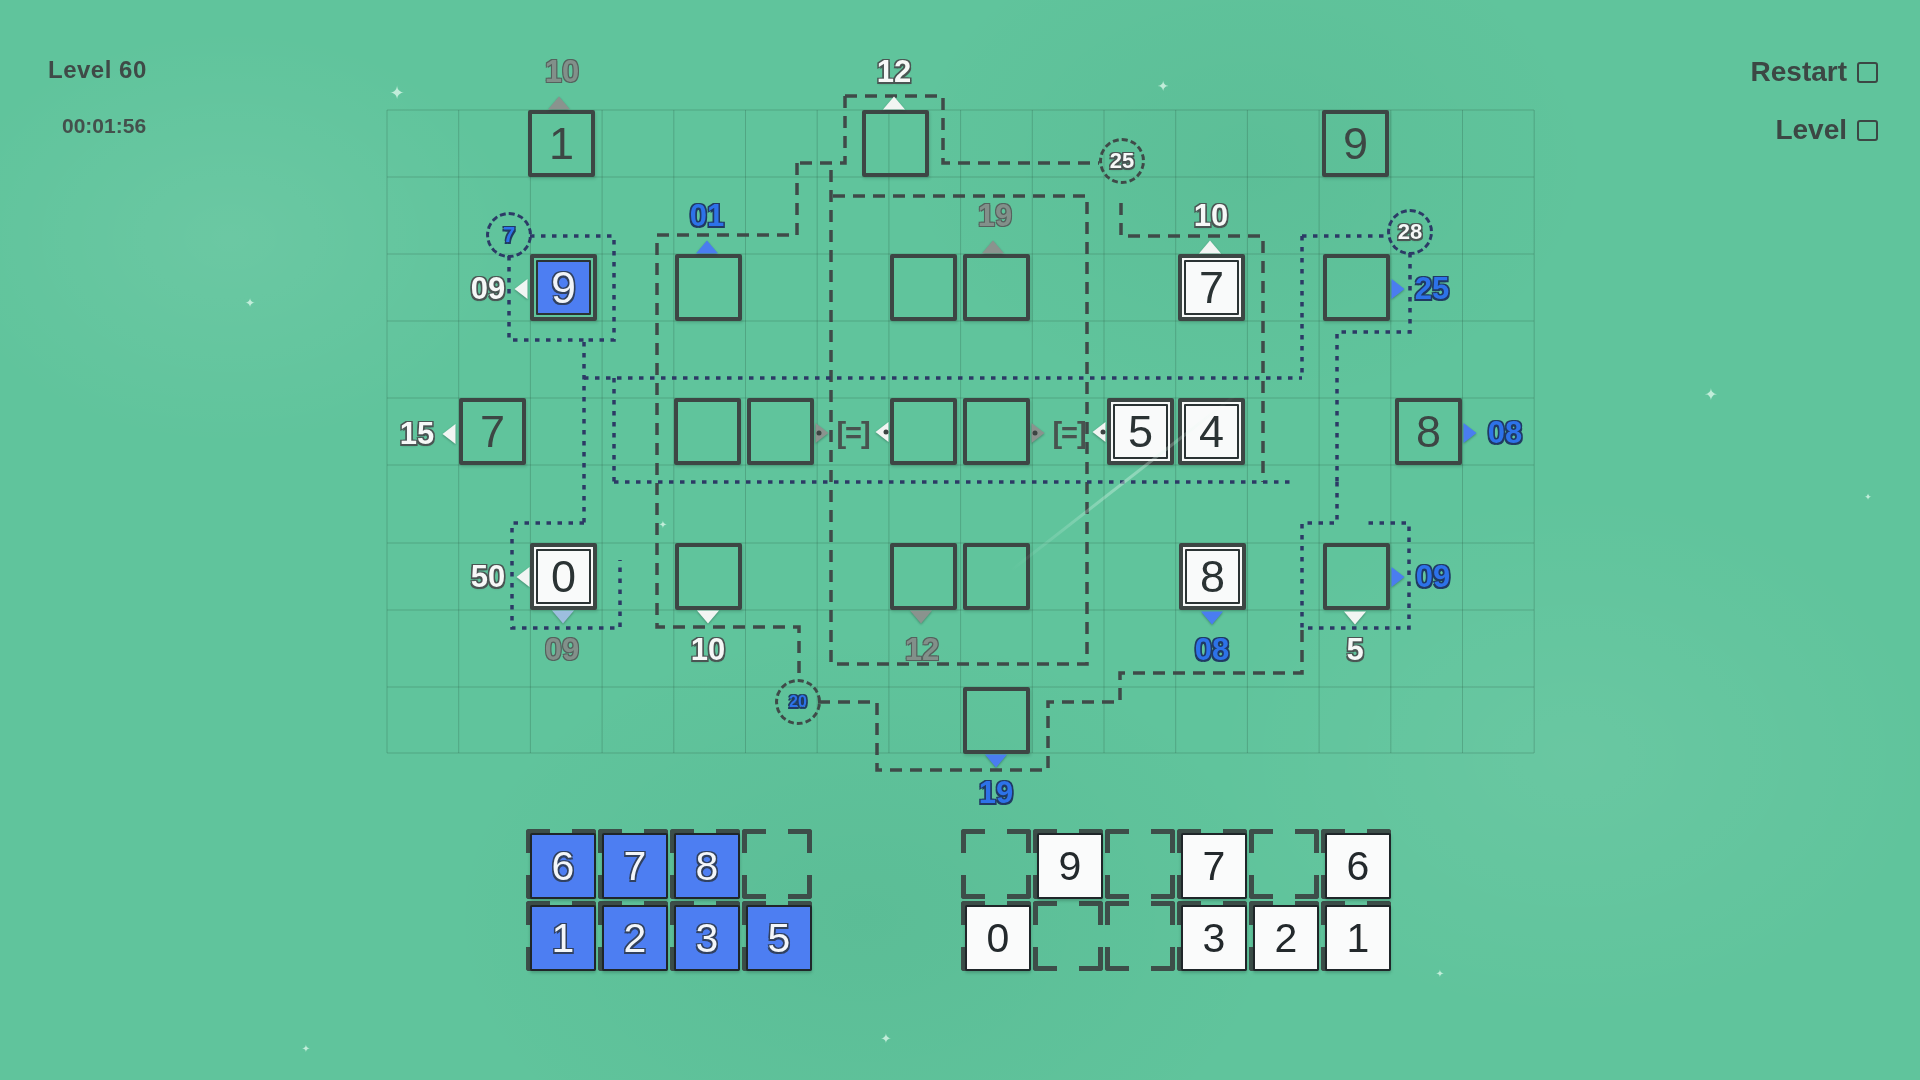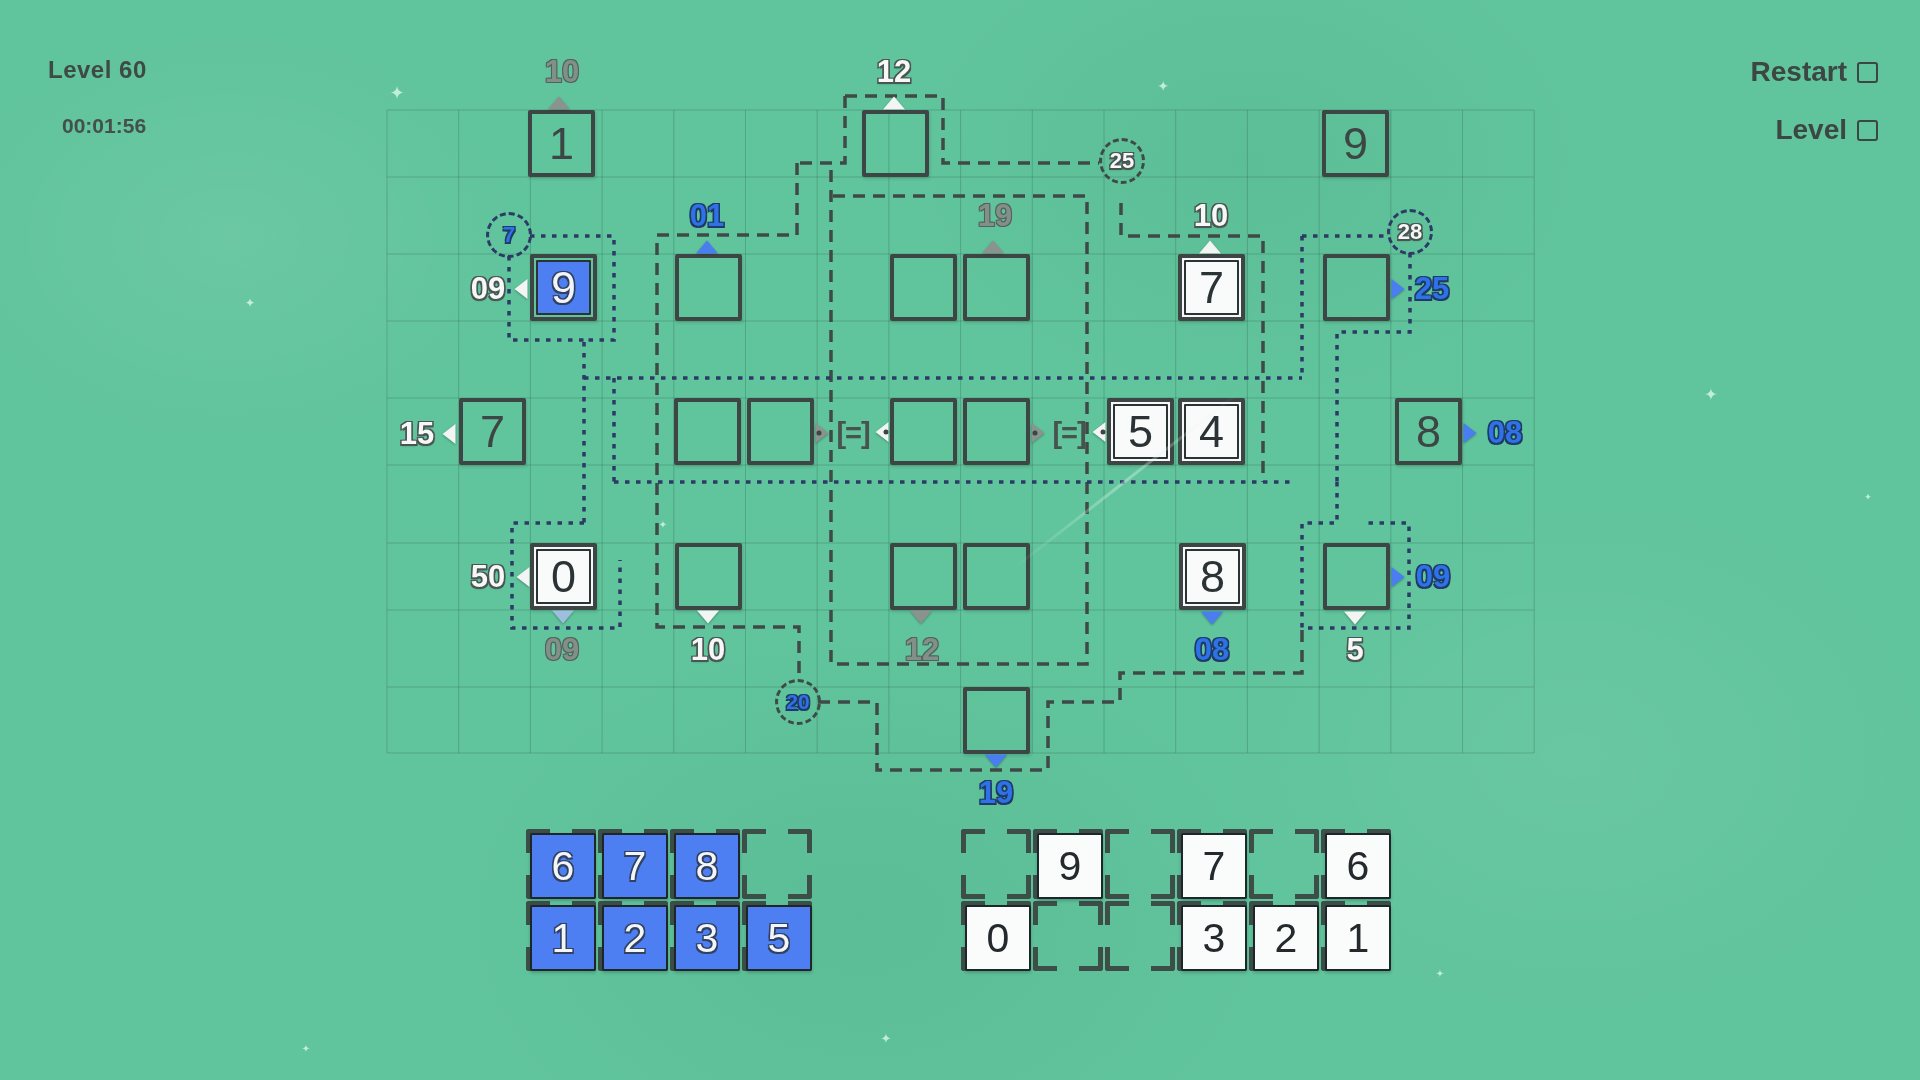--- a/index.html
+++ b/index.html
@@ -203,21 +203,21 @@
       <div class="circle navy" style="left: 509px; top: 235px;">
         <span class="t lbl blue" style="position: static; transform: none; font-size: 22px;">7</span>
       </div>
       <div class="circle gray" style="left: 1122px; top: 161px;">
         <span class="t lbl white" style="position: static; transform: none; font-size: 22px;">25</span>
       </div>
       <div class="circle navy" style="left: 1410px; top: 232px;">
         <span class="t lbl white" style="position: static; transform: none; font-size: 22px;">28</span>
       </div>
       <div class="circle gray" style="left: 798px; top: 702px;">
-        <span class="t lbl blue" style="position: static; transform: none; font-size: 21px;">20</span>
+        <span class="t lbl blue" style="position: static; transform: none; font-size: 16px;">20</span>
       </div>
       <div class="slot" style="left: 526px; top: 829px;">
         <i class="tl"></i>
         <i class="tr"></i>
         <i class="bl"></i>
         <i class="br"></i>
       </div>
       <div class="slot" style="left: 598px; top: 829px;">
         <i class="tl"></i>
         <i class="tr"></i>

